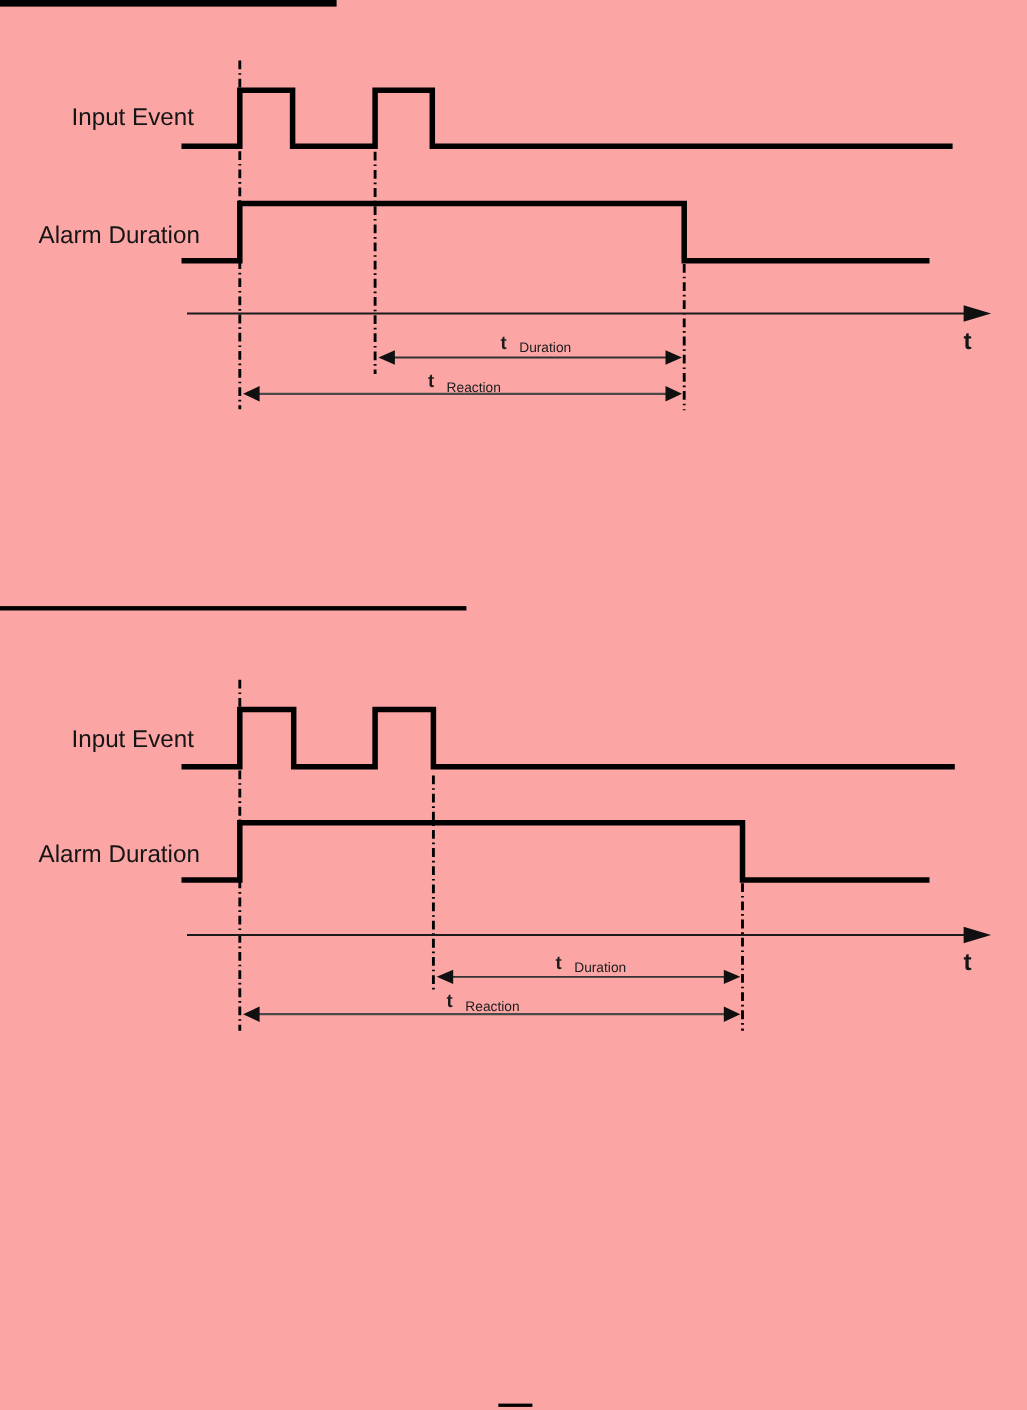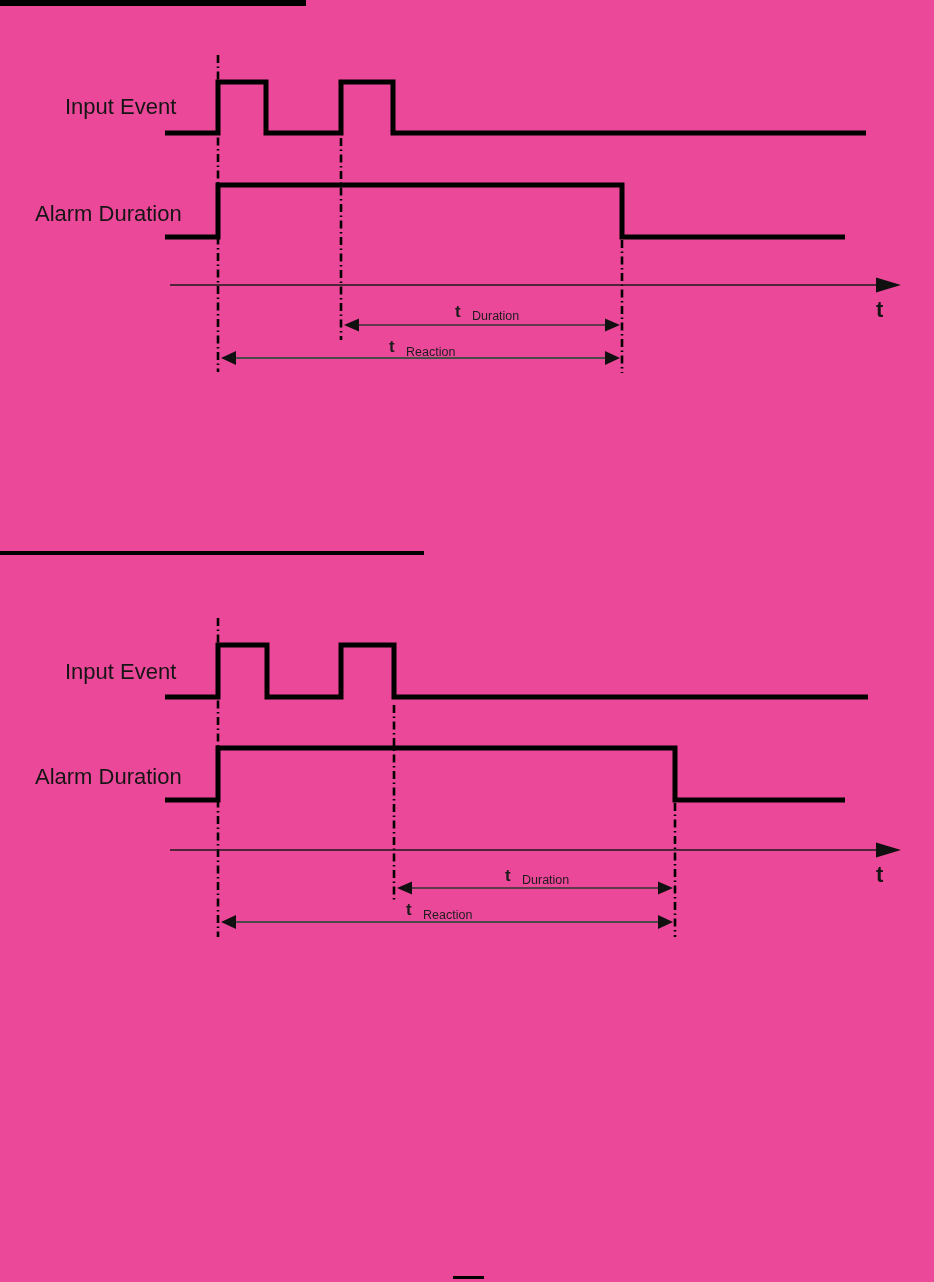--- a/index.html
+++ b/index.html
@@ -1,21 +1,21 @@
 <!DOCTYPE html>
 <html><head>
 <meta charset="utf-8">
 <style>
   html, body { margin: 0; padding: 0; background: #ffffff; }
   body { font-family: "Liberation Sans", sans-serif; }
   #page {
     position: relative;
     width: 934px;
     height: 1282px;
-    background: #ec4899;
+    background: #fca5a5;
     overflow: hidden;
   }
   .rule { position: absolute; background: #000000; }
   #rule-top    { left: 0;   top: 0;    width: 306px; height: 6px; }
   #rule-middle { left: 0;   top: 551px; width: 424px; height: 4px; }
   #rule-bottom { left: 453px; top: 1276px; width: 31px; height: 3px; }
   .diagram-svg { position: absolute; left: 0; overflow: visible; }
   #diagram-1-svg { top: 0;    }
   #diagram-2-svg { top: 600px; }
   .sig-label   { font-size: 22px; fill: #151515; }

